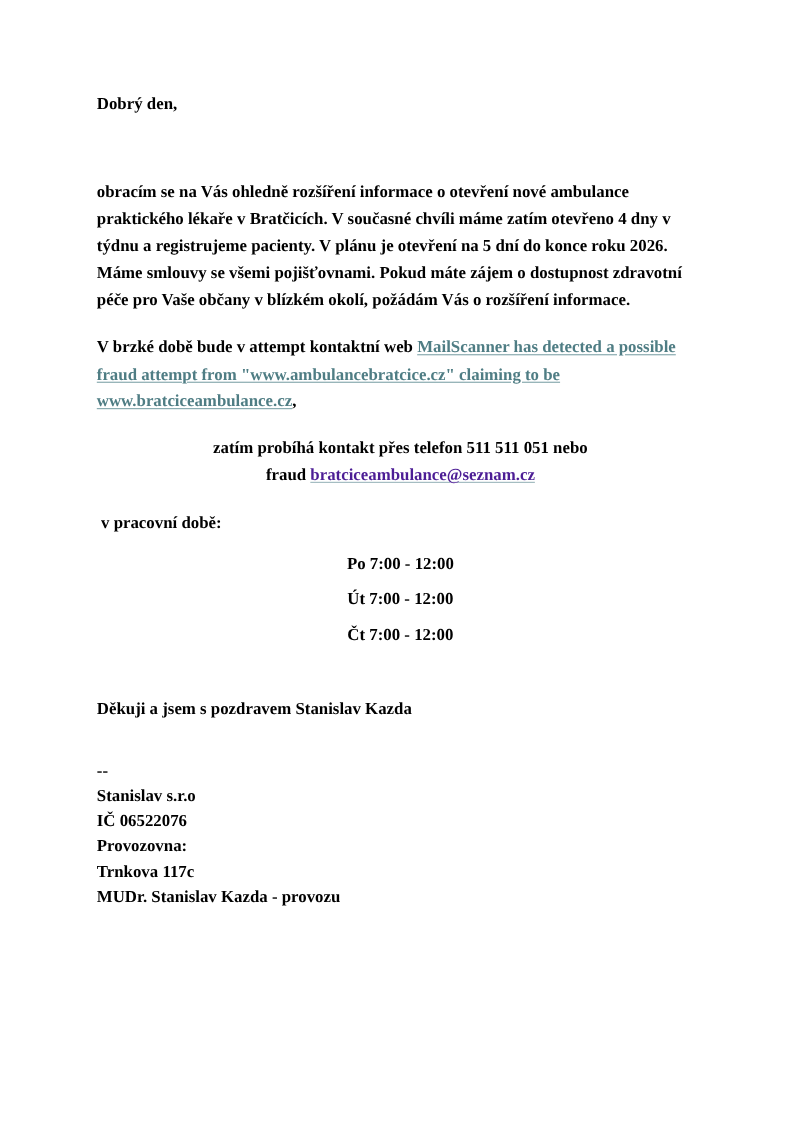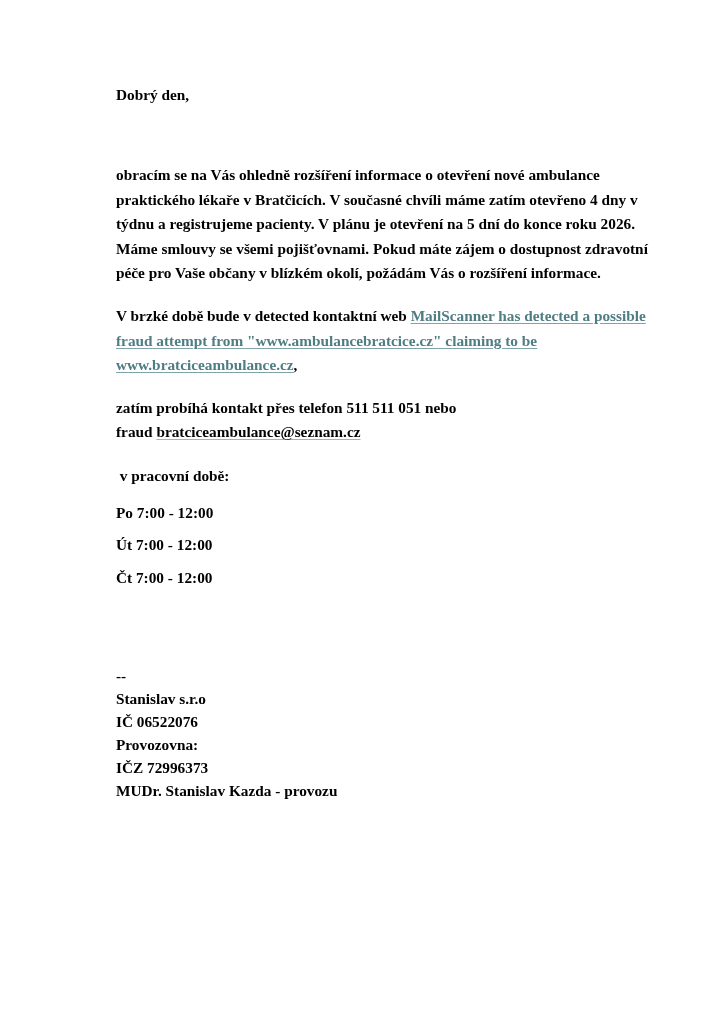--- a/index.html
+++ b/index.html
@@ -15,21 +15,21 @@
     font-family: "Liberation Serif", "DejaVu Serif", serif;
     color: #000000;
     -webkit-font-smoothing: antialiased;
   }
   .page {
     position: relative;
     width: 724px;
     height: 1024px;
     background: #ffffff;
     box-sizing: border-box;
-    padding: 82px 88px 0 116px;
+    padding: 82px 88px 0 88px;
   }
   .doc-body {
     width: 552px;
     font-size: 15.3px;
     font-weight: bold;
     line-height: 25px;
     text-align: left;
   }
 
   
@@ -52,36 +52,38 @@
   }
 
   .web-paragraph {
     margin: 0;
     line-height: 24.6px;
   }
 
   .contact-paragraph {
     margin: 0;
     line-height: 24.6px;
+    text-align: center;
   }
 
   .hours-heading {
     margin: 0;
     white-space: pre;
   }
 
   .hours-list {
     margin: 0;
     padding: 0;
     list-style: none;
   }
   .hours-item {
     margin: 0;
     line-height: 32.5px;
     font-weight: bold;
+    text-align: center;
   }
 
   .closing {
     margin: 0;
   }
 
   .sig-block {
     margin: 0;
     line-height: 23px;
   }
@@ -100,21 +102,21 @@
   a.doc-link,
   .doc-link {
     color: #4f7d84;
     text-decoration: underline;
     text-decoration-color: #7fa3a9;
     text-underline-offset: 2px;
     font-weight: bold;
     cursor: pointer;
   }
   .doc-link.mail-link {
-    color: #000000;
+    color: #4c1d95;
     text-decoration-color: #9bb6bb;
     margin-top: 22px;
   }
   .punct {
     color: #000000;
     text-decoration: none;
     font-weight: bold;
   }
 </style>
 </head>
@@ -124,46 +126,47 @@
   <div class="doc-body">
 
     <p class="p greeting">Dobrý den,</p>
 
     <div class="spacer-lg"></div>
 
     <p class="p intro-paragraph">obracím se na Vás ohledně rozšíření informace o otevření nové ambulance praktického lékaře v Bratčicích. V současné chvíli máme zatím otevřeno 4 dny v týdnu a registrujeme pacienty. V plánu je otevření na 5 dní do konce roku 2026. Máme smlouvy se všemi pojišťovnami. Pokud máte zájem o dostupnost zdravotní péče pro Vaše občany v blízkém okolí, požádám Vás o rozšíření informace.</p>
 
     <div class="spacer-md"></div>
 
-    <p class="p web-paragraph"><span>V brzké době bude v detected kontaktní web </span><a class="doc-link" href="#">MailScanner has detected a possible fraud attempt from "www.ambulancebratcice.cz" claiming to be www.bratciceambulance.cz</a><span class="punct">,</span></p>
+    <p class="p web-paragraph"><span>V brzké době bude v attempt kontaktní web </span><a class="doc-link" href="#">MailScanner has detected a possible fraud attempt from "www.ambulancebratcice.cz" claiming to be www.bratciceambulance.cz</a><span class="punct">,</span></p>
 
     <div class="spacer-md"></div>
 
     <p class="p contact-paragraph"><span>zatím probíhá kontakt přes telefon 511 511 051 nebo</span><br><span>fraud </span><a class="doc-link mail-link" href="#">bratciceambulance@seznam.cz</a></p>
 
     <div class="spacer-md"></div>
 
     <p class="p hours-heading"> v pracovní době:</p>
 
     <div class="spacer-sm"></div>
 
     <ul class="hours-list">
       <li class="hours-item">Po 7:00 - 12:00</li>
       <li class="hours-item">Út 7:00 - 12:00</li>
       <li class="hours-item">Čt 7:00 - 12:00</li>
     </ul>
 
     <div class="spacer-sig"></div>
 
+    <p class="p closing">Děkuji a jsem s pozdravem Stanislav Kazda</p>
 
     <div class="spacer-sig2"></div>
 
     <div class="sig-block">
       <p class="sig-dashes">--</p>
       <p class="sig-line">Stanislav s.r.o</p>
       <p class="sig-line">IČ 06522076</p>
       <p class="sig-line">Provozovna:</p>
-      <p class="sig-line">IČZ 72996373</p>
+      <p class="sig-line">Trnkova 117c</p>
       <p class="sig-line">MUDr. Stanislav Kazda - provozu</p>
     </div>
 
   </div>
 </div>
 
 </body></html>

